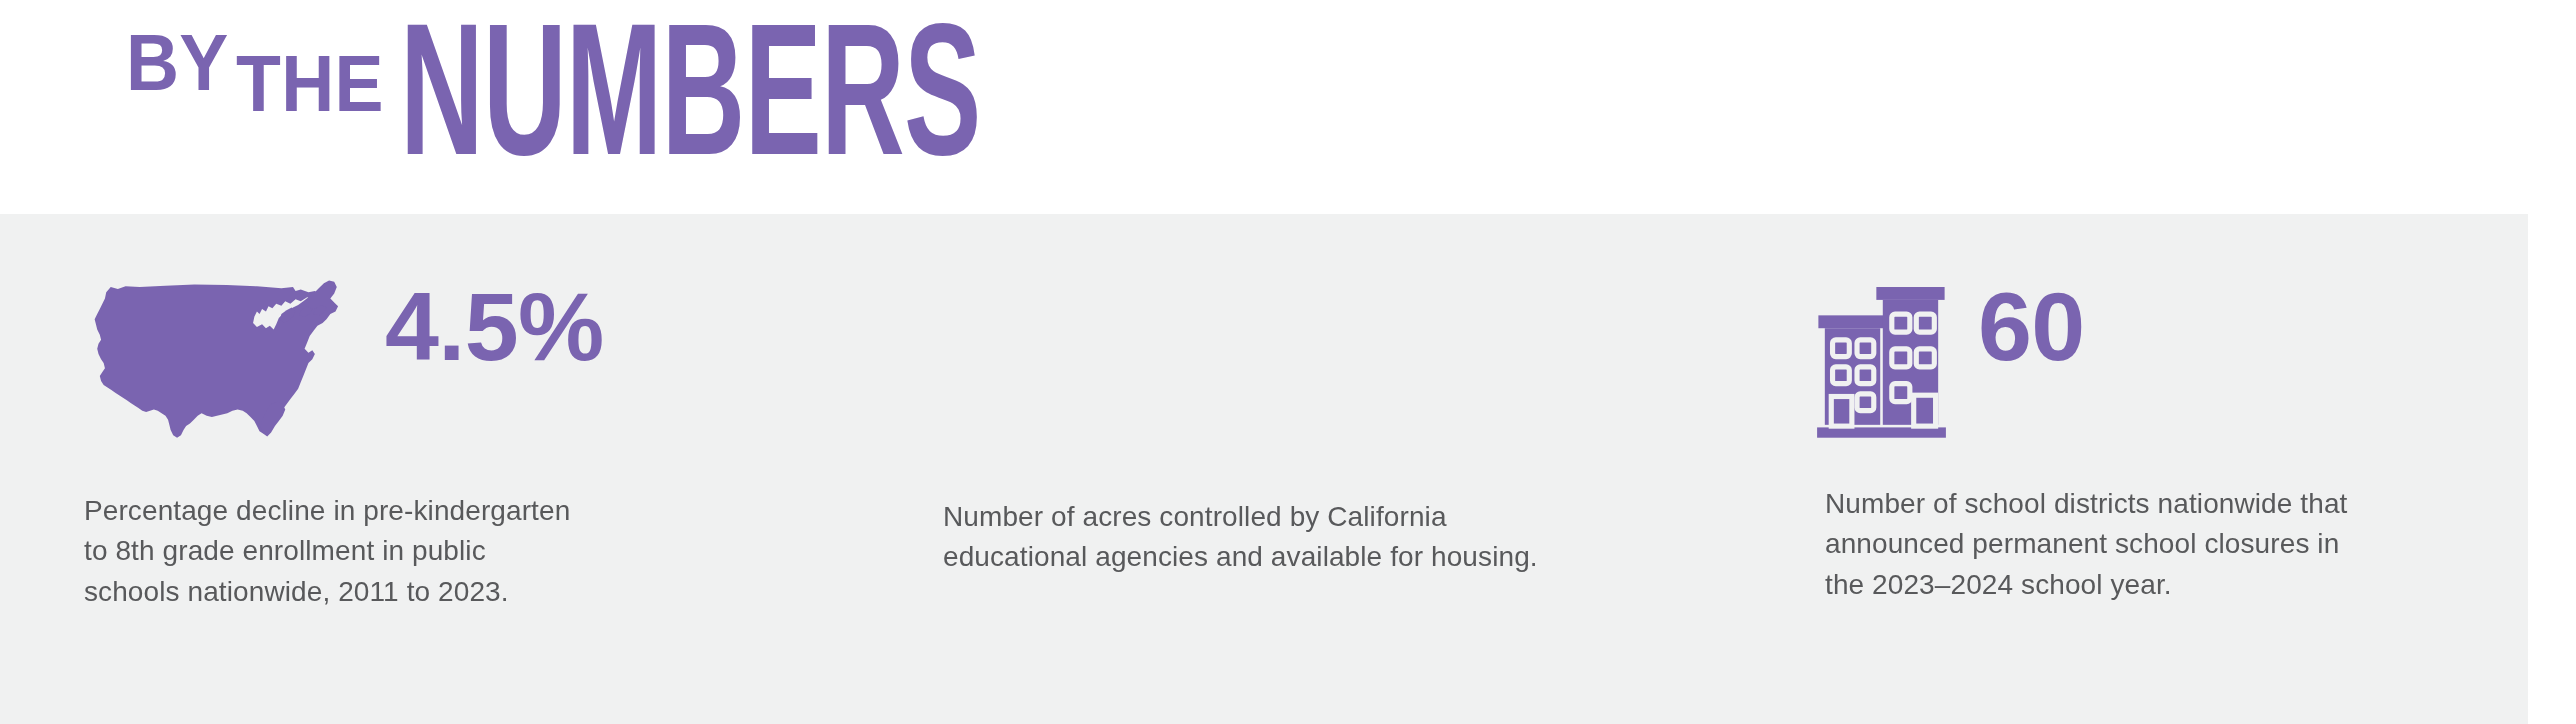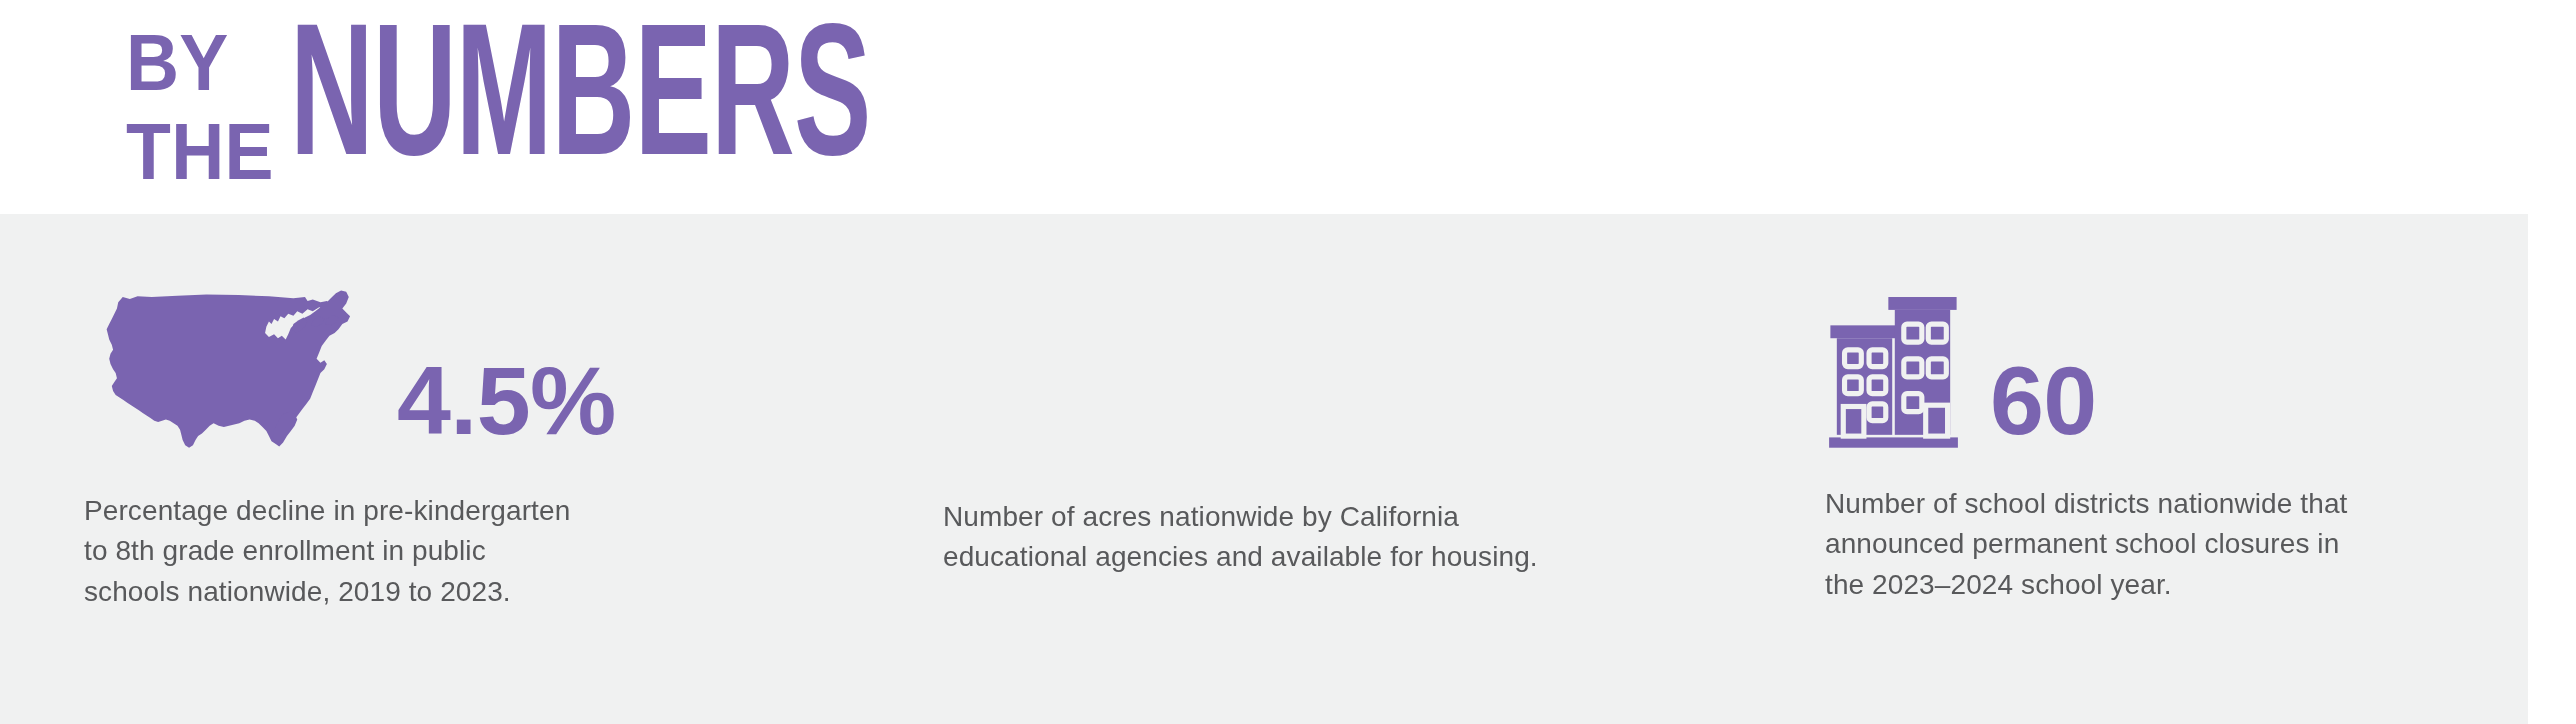--- a/index.html
+++ b/index.html
@@ -25,21 +25,21 @@
   }
   .title-wrap {
     position: absolute;
     left: 126px;
     top: 23px;
     display: flex;
     align-items: flex-start;
   }
   .title-stack {
     display: flex;
-    flex-direction: column;
+    flex-direction: row;
     color: #7a64b0;
     font-weight: 700;
     line-height: 0.86;
     letter-spacing: 0.3px;
     margin-top: 6.4px;
   }
   .title-stack .t-line {
     font-size: 79px;
     transform: scaleX(0.93);
     transform-origin: left center;
@@ -73,23 +73,23 @@
     top: 0;
     height: 511px;
   }
   .stat.col1 { left: 84px; width: 792px; }
   .stat.col2 { left: 943px; width: 760px; }
   .stat.col3 { left: 1813px; width: 683px; }
 
   .stat-row {
     position: absolute;
     top: 64px;
-    left: 16px;
+    left: 4px;
     display: flex;
-    align-items: flex-end;
+    align-items: flex-start;
     height: 171px;
   }
   .icon-box {
     position: relative;
     flex: 0 0 auto;
   }
   .stat-value {
     color: #7a64b0;
     font-weight: 700;
     font-size: 97px;
@@ -154,25 +154,25 @@
             L22,40 L26,32 Z"></path>
           <path fill="#7a64b0" d="M300,56 L308,50 L316,46 L322,52 L318,60 L312,66 L304,70 L298,64 Z"></path>
           <path fill="#7a64b0" d="M330,50 L340,44 L348,48 L344,56 L336,60 L328,58 Z"></path>
           <path fill="#7a64b0" d="M352,48 L362,42 L370,46 L366,54 L358,58 L350,56 Z"></path>
           <path fill="#7a64b0" d="M284,196 L294,192 L302,196 L306,204 L302,214 L296,222 L290,230
             L284,240 L278,246 L272,242 L268,232 L270,222 L274,212 L278,204 Z"></path>
         </svg>
       </div>
       <div class="stat-value">4.5%</div>
     </div>
-    <div class="caption">Percentage decline in pre-kindergarten to 8th grade enrollment in public schools nationwide, 2019 to 2023.</div>
+    <div class="caption">Percentage decline in pre-kindergarten to 8th grade enrollment in public schools nationwide, 2011 to 2023.</div>
   </div>
 
   <div class="stat col2">
-    <div class="caption">Number of acres nationwide by California educational agencies and available for housing.</div>
+    <div class="caption">Number of acres controlled by California educational agencies and available for housing.</div>
   </div>
 
   <div class="stat col3">
     <div class="stat-row">
       <div class="icon-box icon-bldg">
         <svg viewBox="0 0 200 250" xmlns="http://www.w3.org/2000/svg" aria-hidden="true">
 
           <rect x="2" y="58" width="106" height="20" fill="#7a64b0"></rect>
           <rect x="12" y="78" width="86" height="150" fill="#7a64b0"></rect>
 

